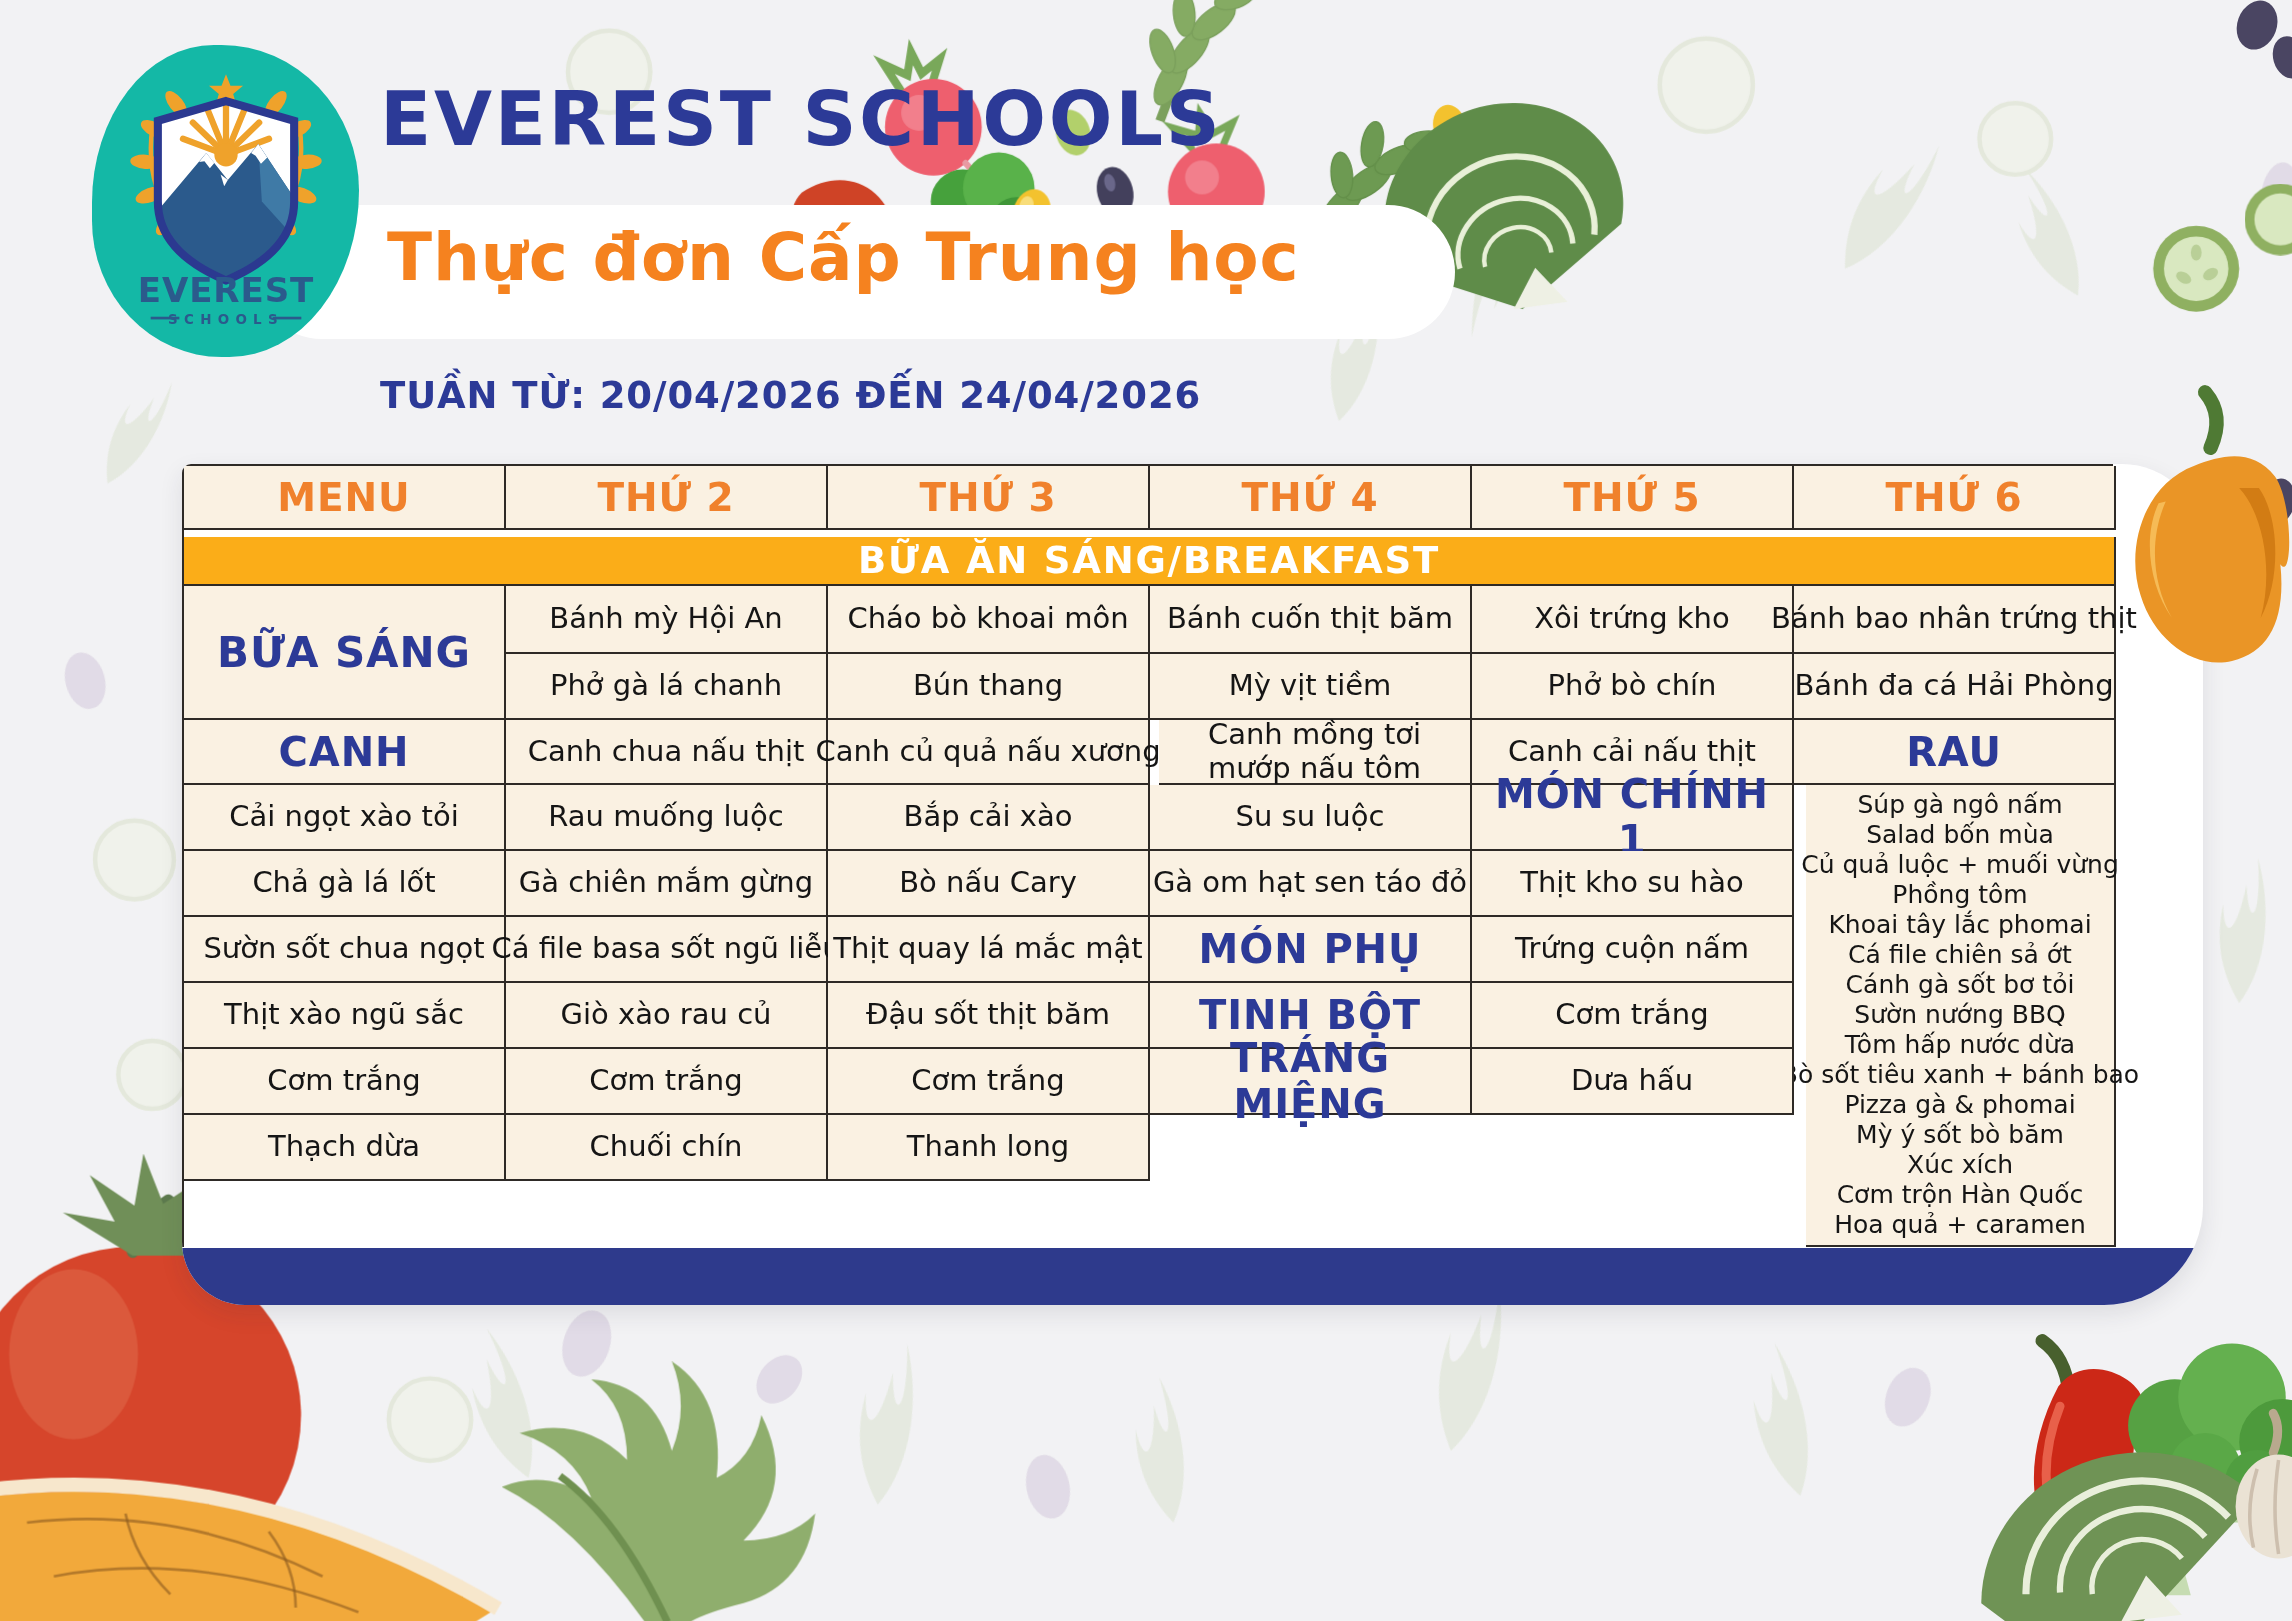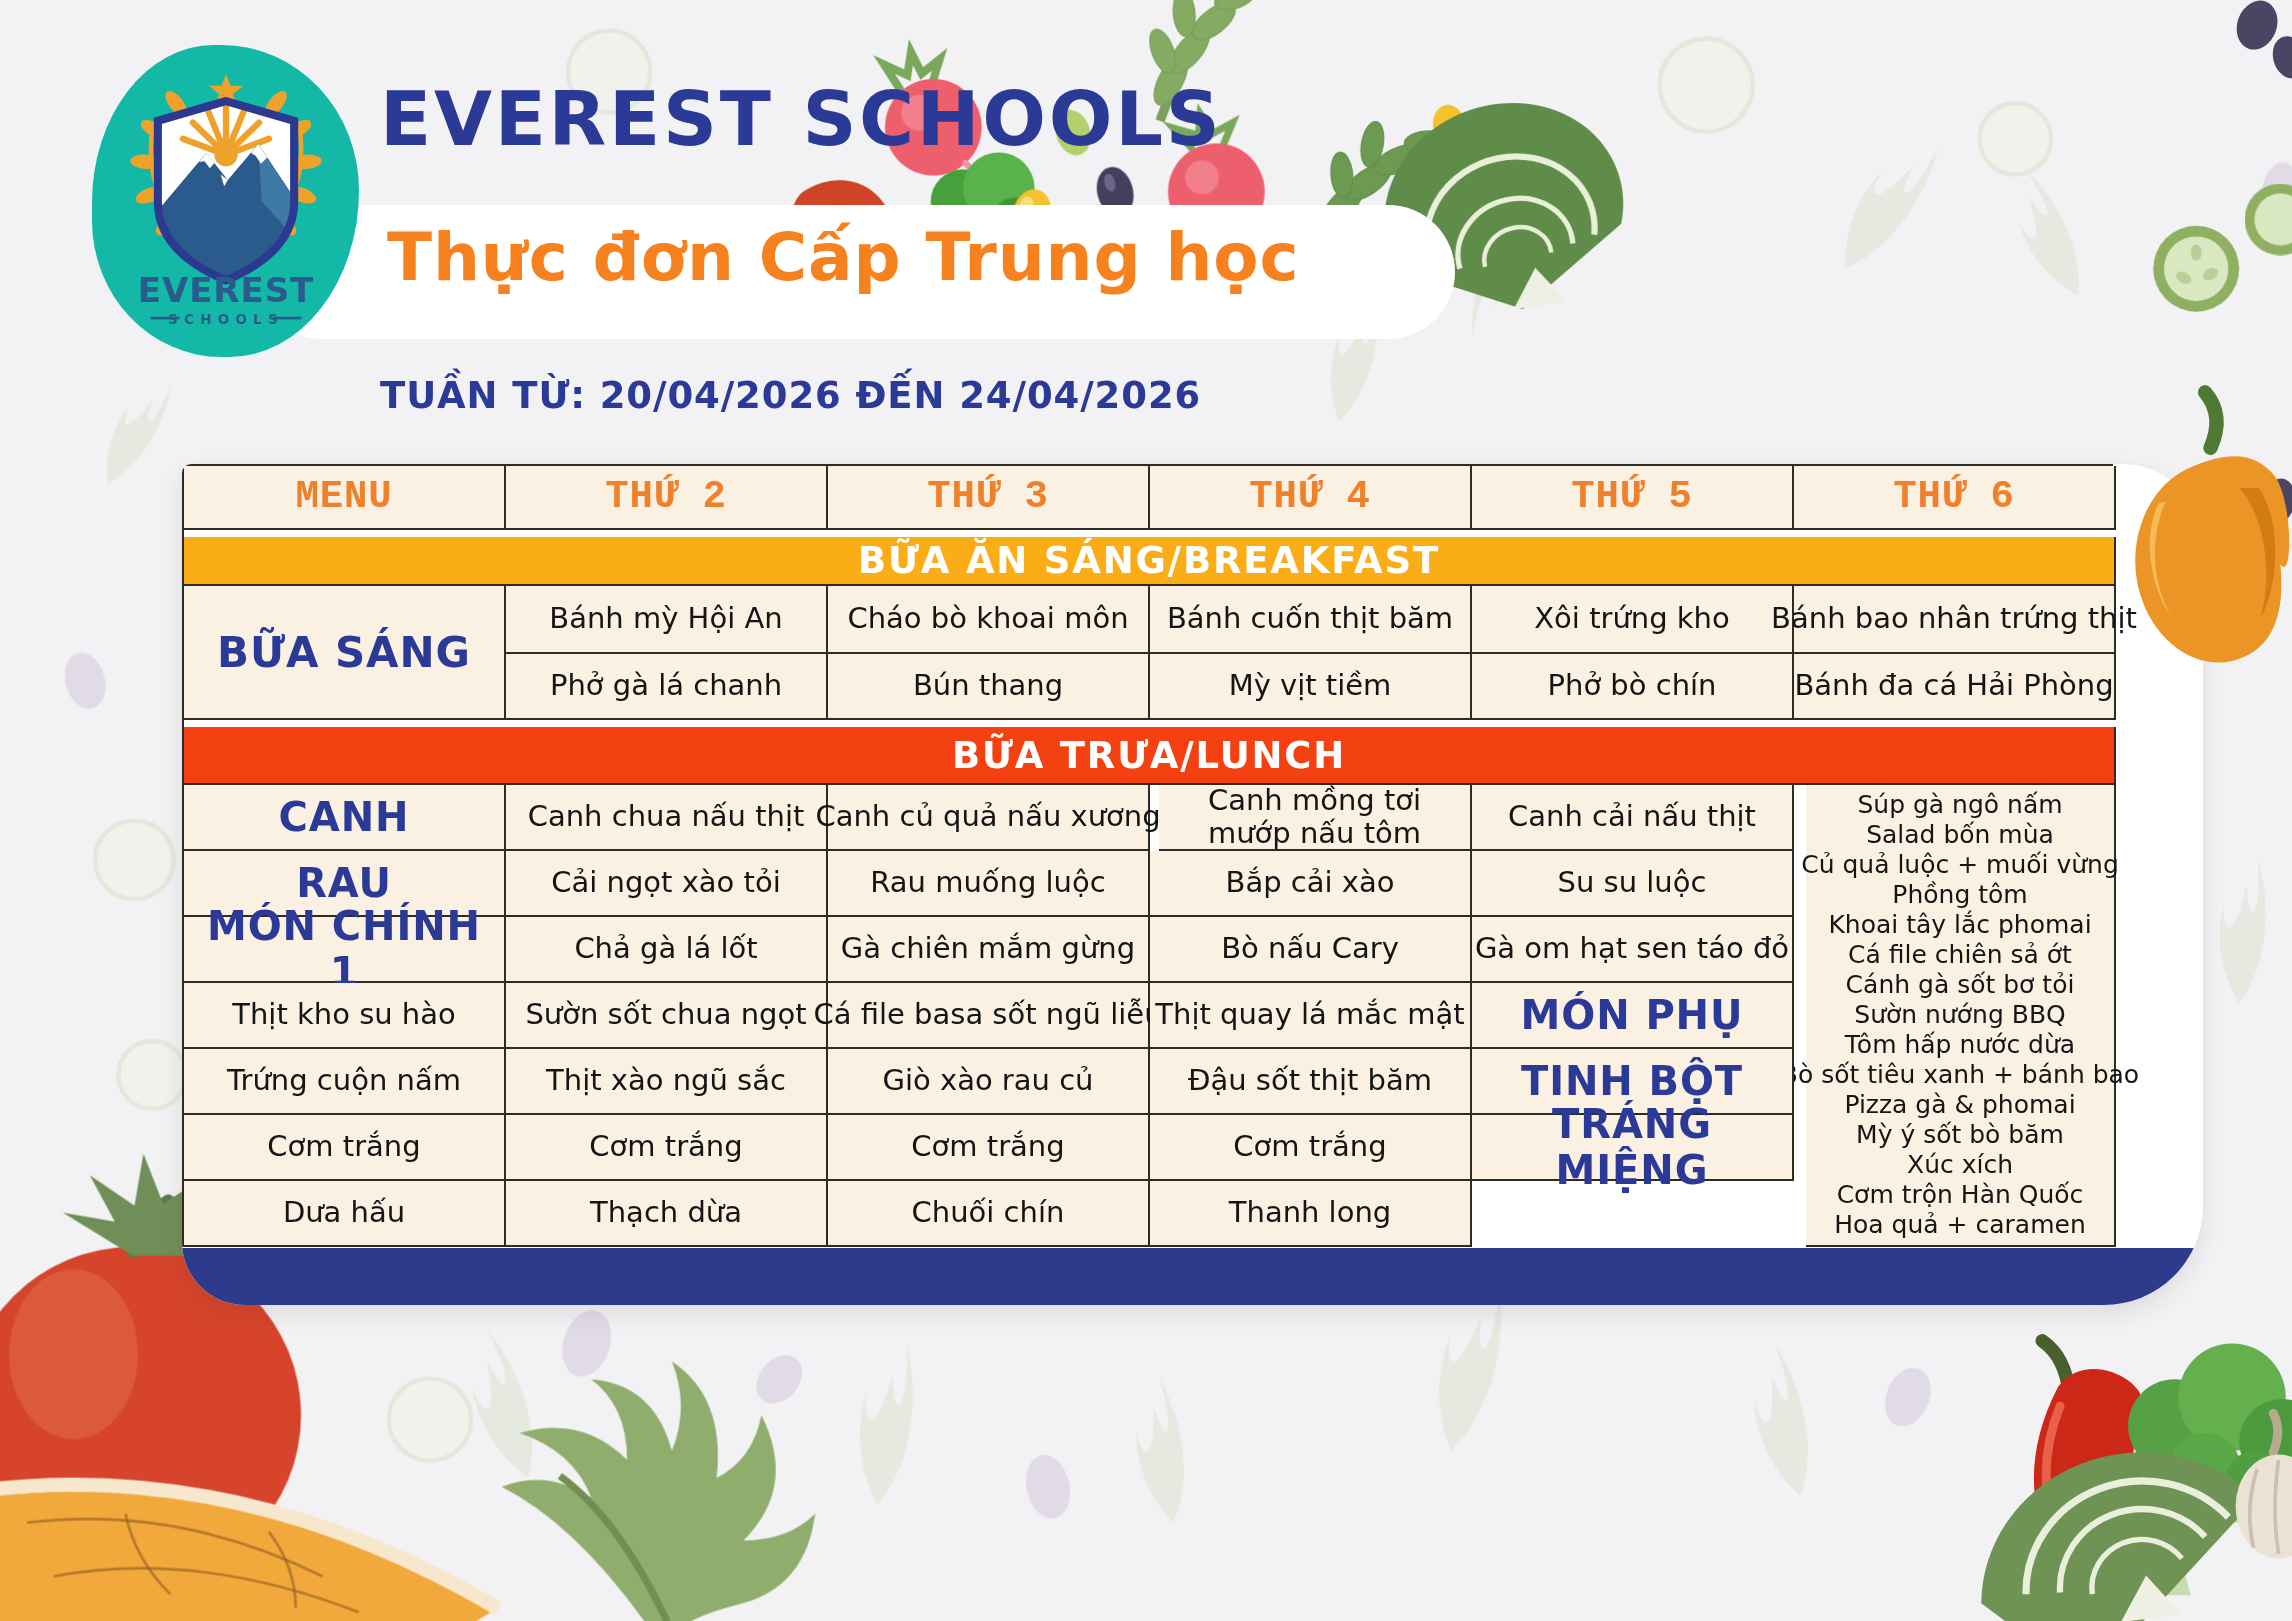--- a/index.html
+++ b/index.html
@@ -48,21 +48,21 @@
     grid-template-columns:repeat(6,322px);
     grid-template-rows:64px 56px 68px 66px 65px repeat(7,66px);
     width:1929px;
     border-top:2.7px solid #2e2a26;border-left:2.7px solid #2e2a26;
   }
   .cell{
     background:#faf1e2;border-right:2.7px solid #2e2a26;border-bottom:2.7px solid #2e2a26;
     display:flex;align-items:center;justify-content:center;text-align:center;
     padding:1.8px 3.6px;box-sizing:border-box;
   }
-  .hdr{font-size:39px;font-weight:800;color:#f0812c;letter-spacing:0.9px;font-family:Liberation Mono, monospace;}
+  .hdr{font-size:39px;font-weight:800;color:#f0812c;letter-spacing:0.9px;}
   .banner{
     grid-column:1/7;display:flex;align-items:center;justify-content:center;
     color:#ffffff;font-size:37px;font-weight:800;letter-spacing:1.8px;
     border-right:2.7px solid #2e2a26;border-bottom:2.7px solid #2e2a26;margin-top:7px;
   }
   .banner.breakfast{background:#fbad18;}
   .banner.lunch{background:#f44111;}
   .rowlabel{font-size:40px;font-weight:800;color:#2c3a97;letter-spacing:0.9px;}
   .biglabel{font-size:42px;}
   .item{font-size:29px;color:#151515;white-space:nowrap;line-height:1.15;}
@@ -325,21 +325,20 @@
     <div class="cell item">Cháo bò khoai môn</div>
     <div class="cell item">Bánh cuốn thịt băm</div>
     <div class="cell item">Xôi trứng kho</div>
     <div class="cell item">Bánh bao nhân trứng thịt</div>
     <div class="cell item">Phở gà lá chanh</div>
     <div class="cell item">Bún thang</div>
     <div class="cell item">Mỳ vịt tiềm</div>
     <div class="cell item">Phở bò chín</div>
     <div class="cell item">Bánh đa cá Hải Phòng</div>
 
-    <div class="banner lunch">BỮA TRƯA/LUNCH</div>
 
     <div class="cell rowlabel">CANH</div>
     <div class="cell item">Canh chua nấu thịt</div>
     <div class="cell item">Canh củ quả nấu xương</div>
     <div class="cell item wrap">Canh mồng tơi mướp nấu tôm</div>
     <div class="cell item">Canh cải nấu thịt</div>
 
     <div class="cell friday-cell">
       <span class="friday-line">Súp gà ngô nấm</span>
       <span class="friday-line">Salad bốn mùa</span>

